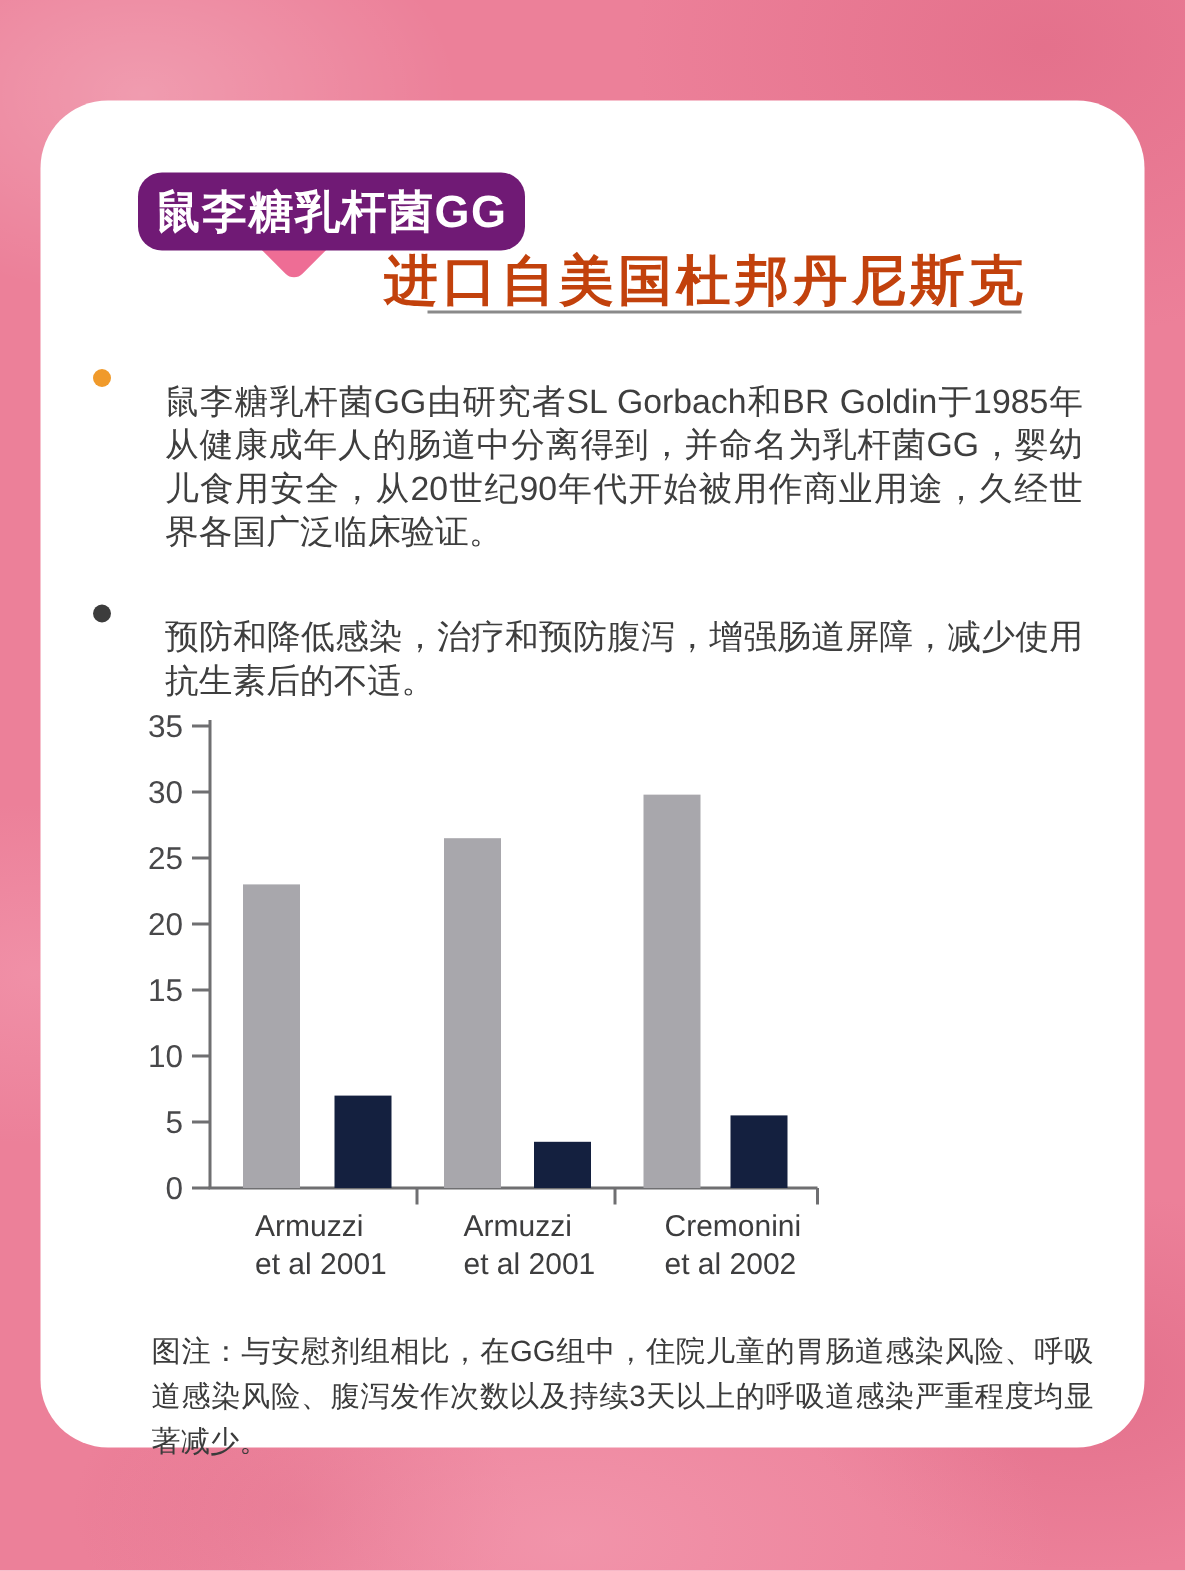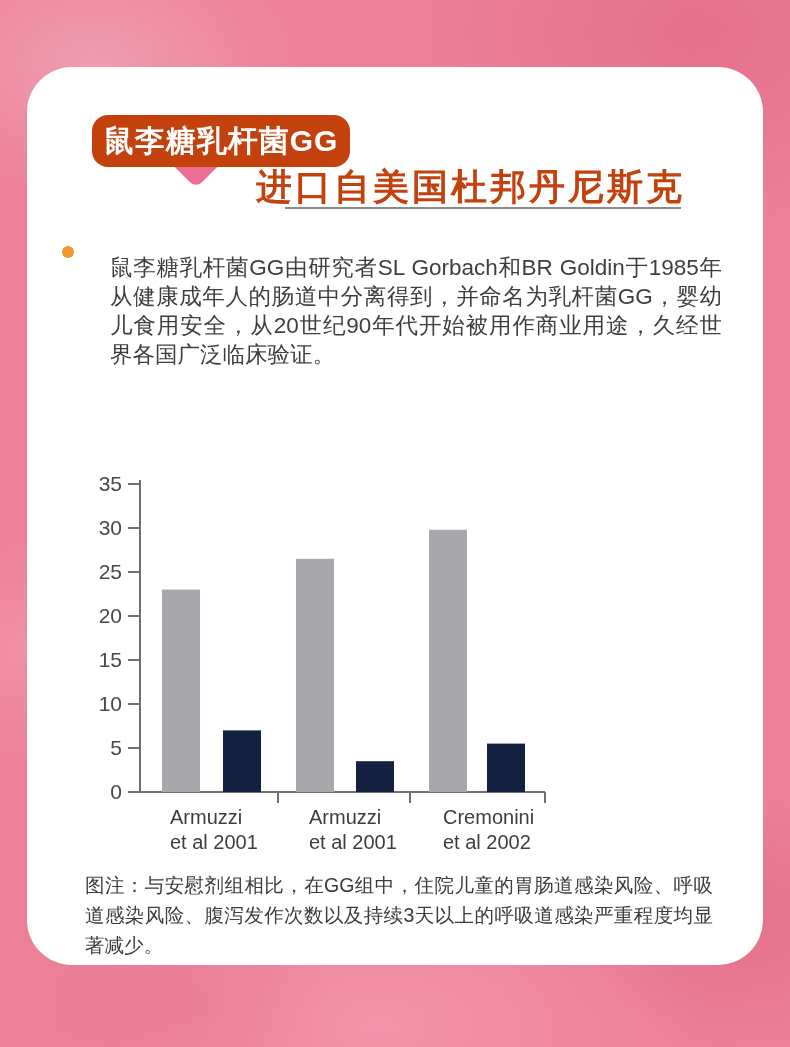--- a/index.html
+++ b/index.html
@@ -37,41 +37,45 @@
   }
   .bullets{position:absolute;left:35px;top:170px;width:676px;}
   .bullet-item{display:flex;align-items:flex-start;margin-bottom:9px;}
   .bullet-dot{flex:0 0 12px;width:12px;height:12px;border-radius:50%;margin:9px 20px 0 0;}
   .bullet-text{
     margin:16px;width:632px;font-size:22.5px;line-height:29px;color:#3E3E3E;
     font-weight:500;text-align:justify;
   }
   .chart-wrap{position:absolute;left:68px;top:395px;width:480px;height:400px;}
   .caption{
-    position:absolute;left:58px;top:803px;width:628px;margin:0;
+    position:absolute;left:58px;top:803px;width:628px;margin:16px;
     font-size:19.5px;line-height:30px;color:#3B3B3B;font-weight:500;text-align:justify;
   }
 </style>
 </head>
 <body>
 
 <div class="card">
 
-  <div class="badge" style="background: #c2410c;">
+  <div class="badge" style="background: #701a75;">
     <span>鼠李糖乳杆菌GG</span>
   </div>
   <div class="badge-tail" style="background: rgb(238, 109, 149);"></div>
 
   <div class="title" style="color: #c2410c;">进口自美国杜邦丹尼斯克</div>
   <div class="title-underline" style="background: rgb(138, 138, 138);"></div>
 
   <div class="bullets">
     <div class="bullet-item">
       <span class="bullet-dot" style="background-color: rgb(240, 154, 43);"></span>
       <p class="bullet-text">鼠李糖乳杆菌GG由研究者SL Gorbach和BR Goldin于1985年从健康成年人的肠道中分离得到，并命名为乳杆菌GG，婴幼儿食用安全，从20世纪90年代开始被用作商业用途，久经世界各国广泛临床验证。</p>
+    </div>
+    <div class="bullet-item">
+      <span class="bullet-dot" style="background-color: rgb(60, 60, 60);"></span>
+      <p class="bullet-text">预防和降低感染，治疗和预防腹泻，增强肠道屏障，减少使用抗生素后的不适。</p>
     </div>
   </div>
 
   <div class="chart-wrap">
     <svg id="chart" width="480" height="400" viewBox="0 0 480 400" xmlns="http://www.w3.org/2000/svg">
         <line x1="45" y1="18" x2="45" y2="330" stroke="#6F6F71" stroke-width="2"></line>
         <line x1="44" y1="330" x2="450" y2="330" stroke="#6F6F71" stroke-width="2"></line>
         <line x1="33" y1="330" x2="45" y2="330" stroke="#6F6F71" stroke-width="2"></line>
         <text x="27" y="337" text-anchor="end" font-size="21" fill="#48484A" font-family="&quot;Liberation Sans&quot;,sans-serif">0</text>
         <line x1="33" y1="286" x2="45" y2="286" stroke="#6F6F71" stroke-width="2"></line>

